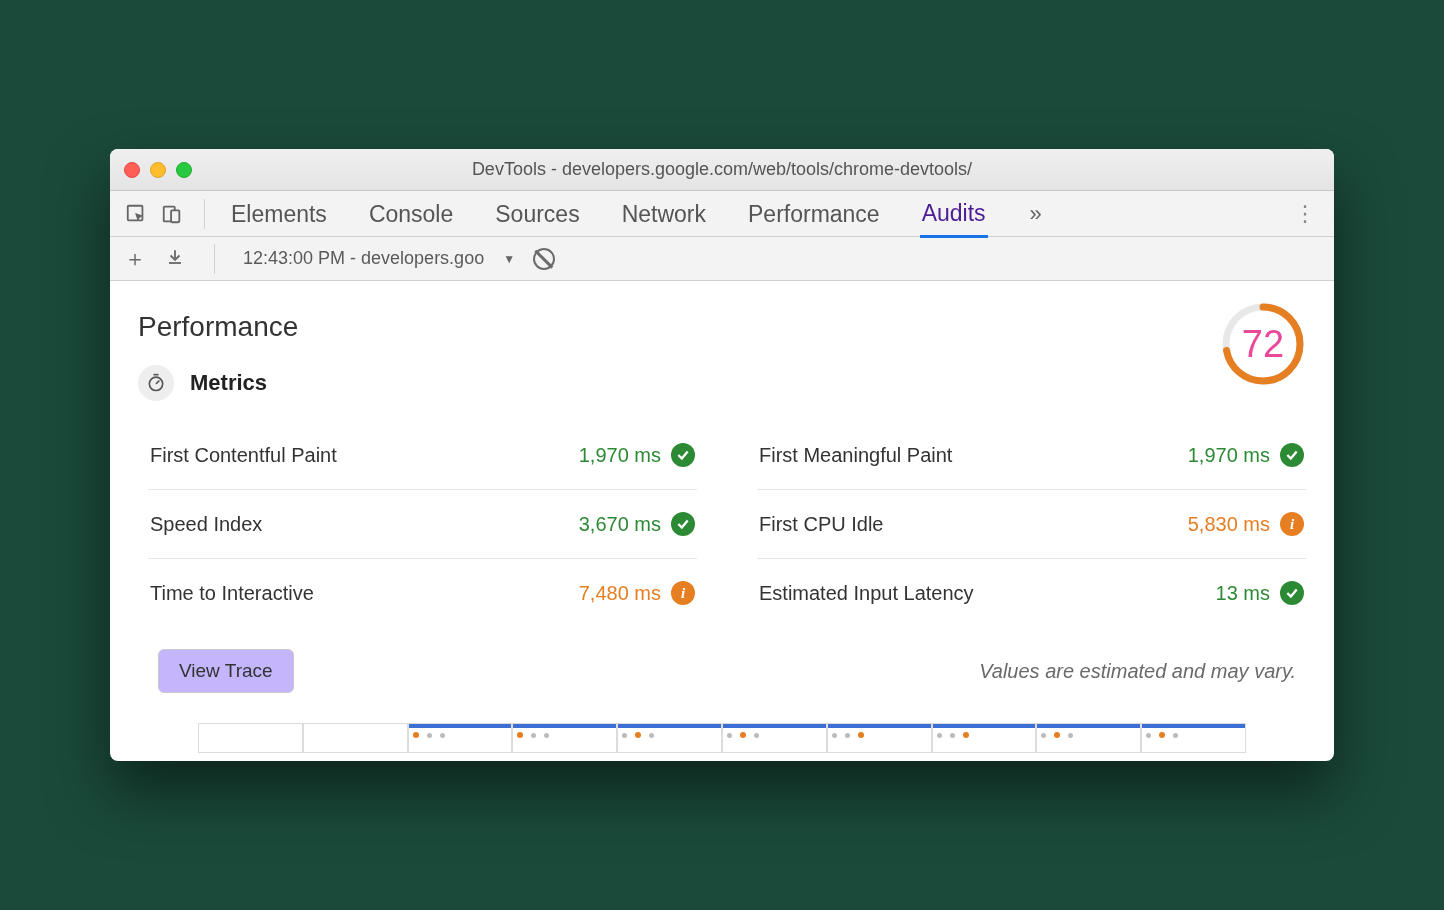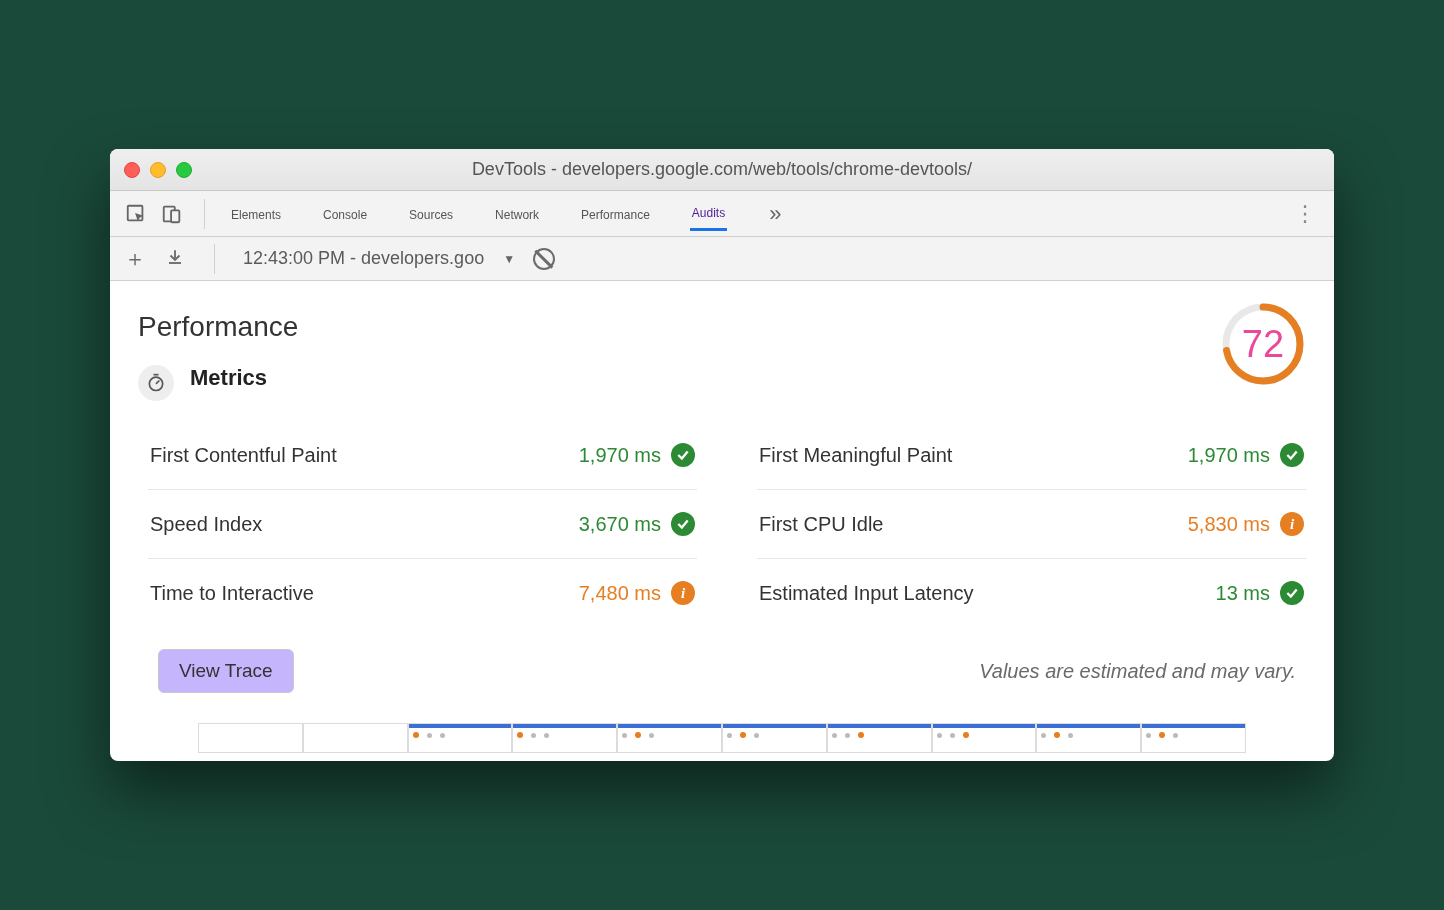--- a/index.html
+++ b/index.html
@@ -48,21 +48,21 @@
     align-items:center;
     padding: 0 12px;
     gap: 8px;
   }
   .icon-btn {
     width:28px; height:28px; display:flex; align-items:center; justify-content:center;
     color:#666;
   }
   .divider-v { width:1px; height:30px; background:#d0d0d0; margin:0 10px; }
   .tabrow { display:flex; align-items:center; gap:38px; margin-left:6px; flex:1; }
-  .tab { font-size:12px; color:#555; cursor:pointer; padding: 10px 2px 8px; }
+  .tab { font-size:23px; color:#555; cursor:pointer; padding: 10px 2px 8px; }
   .tab.active { color:#4c1d95; border-bottom:3px solid #1a73e8; }
   .overflow { color:#666; font-size:22px; padding:0 4px; }
   .kebab { color:#888; font-size:22px; padding:0 6px; margin-left:auto; }
   
   .subbar {
     height:44px;
     background:#f3f3f3;
     border-bottom:1px solid #d0d0d0;
     display:flex;
     align-items:center;
@@ -79,21 +79,21 @@
     width:22px; height:22px; border:2.5px solid #6b6b6b; border-radius:50%;
     position:relative;
   }
   .clear-circle::after {
     content:""; position:absolute; width:24px; height:2.5px; background:#6b6b6b;
     top:50%; left:50%; transform:translate(-50%,-50%) rotate(45deg);
   }
   
   .content { padding: 30px 28px 0 28px; position:relative; min-height:480px;}
   .heading { font-size:28px; color:#333; font-weight:400; margin-bottom:22px; }
-  .metrics-head { display:flex; align-items:flex-start; gap:16px; margin-bottom:20px; }
+  .metrics-head { display:flex; align-items:center; gap:16px; margin-bottom:20px; }
   .mh-icon {
     width:36px; height:36px; border-radius:50%; background:#eee;
     display:flex; align-items:center; justify-content:center;
     color:#555;
   }
   .mh-title { font-size:22px; font-weight:700; color:#222; }
   .gauge {
     position:absolute; top:20px; right:28px;
     width:86px; height:86px;
   }

